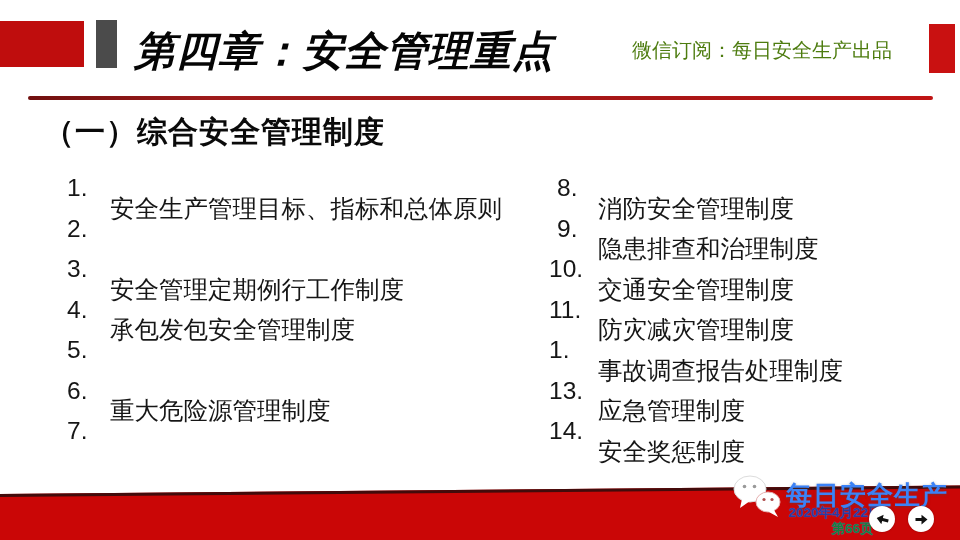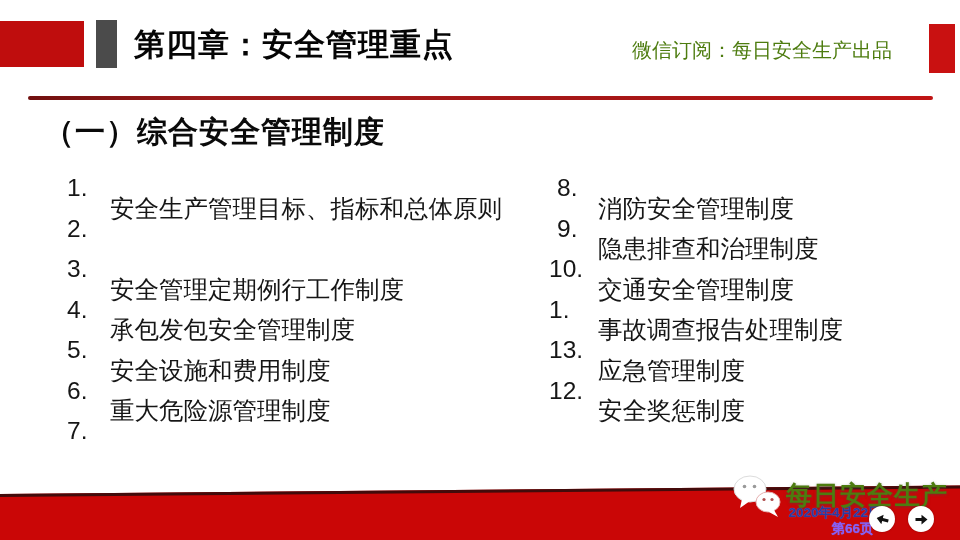--- a/index.html
+++ b/index.html
@@ -15,22 +15,22 @@
   .hdr-red-block {
     position: absolute; left: 0; top: 21px;
     width: 84px; height: 46px; background: #bf0d0d;
   }
   .hdr-gray-block {
     position: absolute; left: 96px; top: 20px;
     width: 21px; height: 48px; background: #4b4b4b;
   }
   .hdr-title {
     position: absolute; left: 134px; top: 24px;
-    font-size: 31px; font-weight: 800; letter-spacing: 1px;
-    color: #050505; white-space: nowrap;
+    font-size: 41px; font-weight: 800; letter-spacing: 1px;
+    color: #050505; white-space: nowrap; font-style: italic;
   }
   .hdr-sub {
     position: absolute; left: 632px; top: 37px;
     font-size: 20px; font-weight: 500; color: #4d7c0f; white-space: nowrap;
   }
   .hdr-red-square {
     position: absolute; left: 929px; top: 24px;
     width: 26px; height: 49px; background: #c91111;
   }
   .hdr-divider {
@@ -61,37 +61,37 @@
     width: 970px; height: 62px;
     background: #ca0606;
     border-top: 3px solid #420b0b;
     transform: skewY(-0.5deg);
     transform-origin: left top;
     z-index: 1;
   }
   .brand {
     position: absolute; left: 786px; top: 478px; z-index: 3;
     font-size: 26px; font-weight: 700; letter-spacing: 1px;
-    color: #4d7c0f; white-space: nowrap;
+    color: #3b82f6; white-space: nowrap;
     text-shadow: 0 1px 3px rgba(70,70,70,0.55);
     text-align: right;
   }
   .wechat {
     position: absolute; left: 730px; top: 474px; z-index: 3;
     width: 56px; height: 44px;
   }
   .foot-date {
     position: absolute; left: 773px; top: 504px; width: 124px; z-index: 2;
     text-align: center; font-size: 13.5px; font-weight: 700;
     color: #2b3aa0; text-shadow: 0 0 1px #6d7ce0; white-space: nowrap;
   }
   .foot-page {
     position: absolute; left: 800px; top: 520px; width: 105px; z-index: 2;
     text-align: center; font-size: 13.5px; font-weight: 700;
-    color: #8b5cf6; text-shadow: 0 0 1px #6d7ce0; white-space: nowrap;
+    color: #15803d; text-shadow: 0 0 1px #6d7ce0; white-space: nowrap;
   }
   .nav-btn {
     position: absolute; top: 506px; z-index: 4;
     width: 26px; height: 26px; border-radius: 50%;
     background: #ffffff; border: none; padding: 0;
     display: flex; align-items: center; justify-content: center;
     cursor: pointer; box-shadow: 0 0 2px rgba(0,0,0,0.3);
   }
   .nav-prev { left: 869px; }
   .nav-next { left: 908px; }
@@ -121,21 +121,20 @@
   <div class="row">
     <span class="num">3.</span>
     <span class="txt">安全管理定期例行工作制度</span>
   </div>
   <div class="row">
     <span class="num">4.</span>
     <span class="txt">承包发包安全管理制度</span>
   </div>
   <div class="row">
     <span class="num">5.</span>
-    <span class="txt">安全设施和费用制度</span>
   </div>
   <div class="row">
     <span class="num">6.</span>
     <span class="txt">重大危险源管理制度</span>
   </div>
   <div class="row">
     <span class="num">7.</span>
   </div>
 </div>
 
@@ -146,29 +145,33 @@
   </div>
   <div class="row single">
     <span class="num">9.</span>
     <span class="txt">隐患排查和治理制度</span>
   </div>
   <div class="row">
     <span class="num">10.</span>
     <span class="txt">交通安全管理制度</span>
   </div>
   <div class="row">
+    <span class="num">11.</span>
+    <span class="txt">防灾减灾管理制度</span>
+  </div>
+  <div class="row">
     <span class="num">1.</span>
     <span class="txt">事故调查报告处理制度</span>
   </div>
   <div class="row">
     <span class="num">13.</span>
     <span class="txt">应急管理制度</span>
   </div>
   <div class="row">
-    <span class="num">12.</span>
+    <span class="num">14.</span>
     <span class="txt">安全奖惩制度</span>
   </div>
 </div>
 
 <div class="footer-band"></div>
 
 <div class="wechat">
   <svg viewBox="0 0 56 44" class="arrow-svg" style="width:56px;height:44px;">
     <ellipse cx="20" cy="15" rx="16" ry="13" fill="#ffffff" stroke="#dcdcdc" stroke-width="1"></ellipse>
     <polygon points="12,25 10,34 20,27" fill="#ffffff"></polygon>

